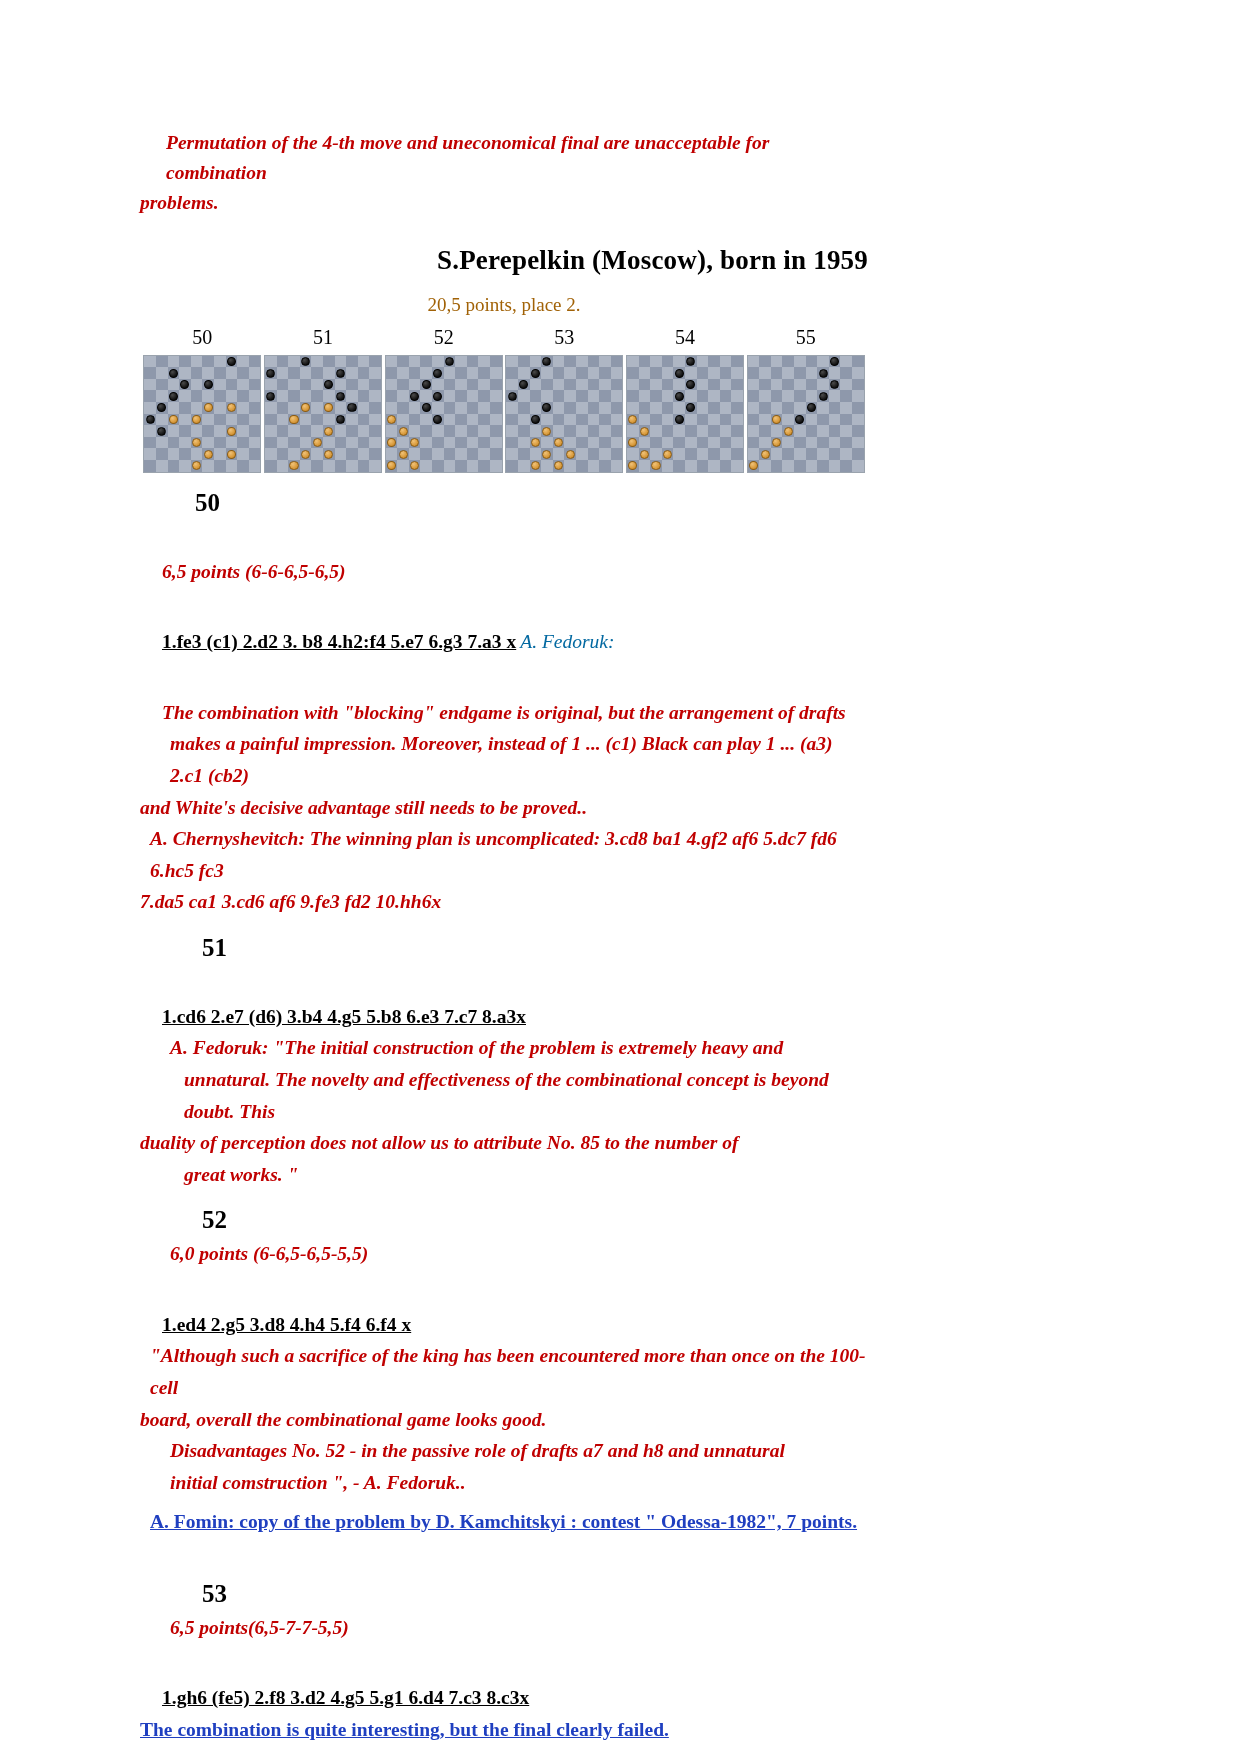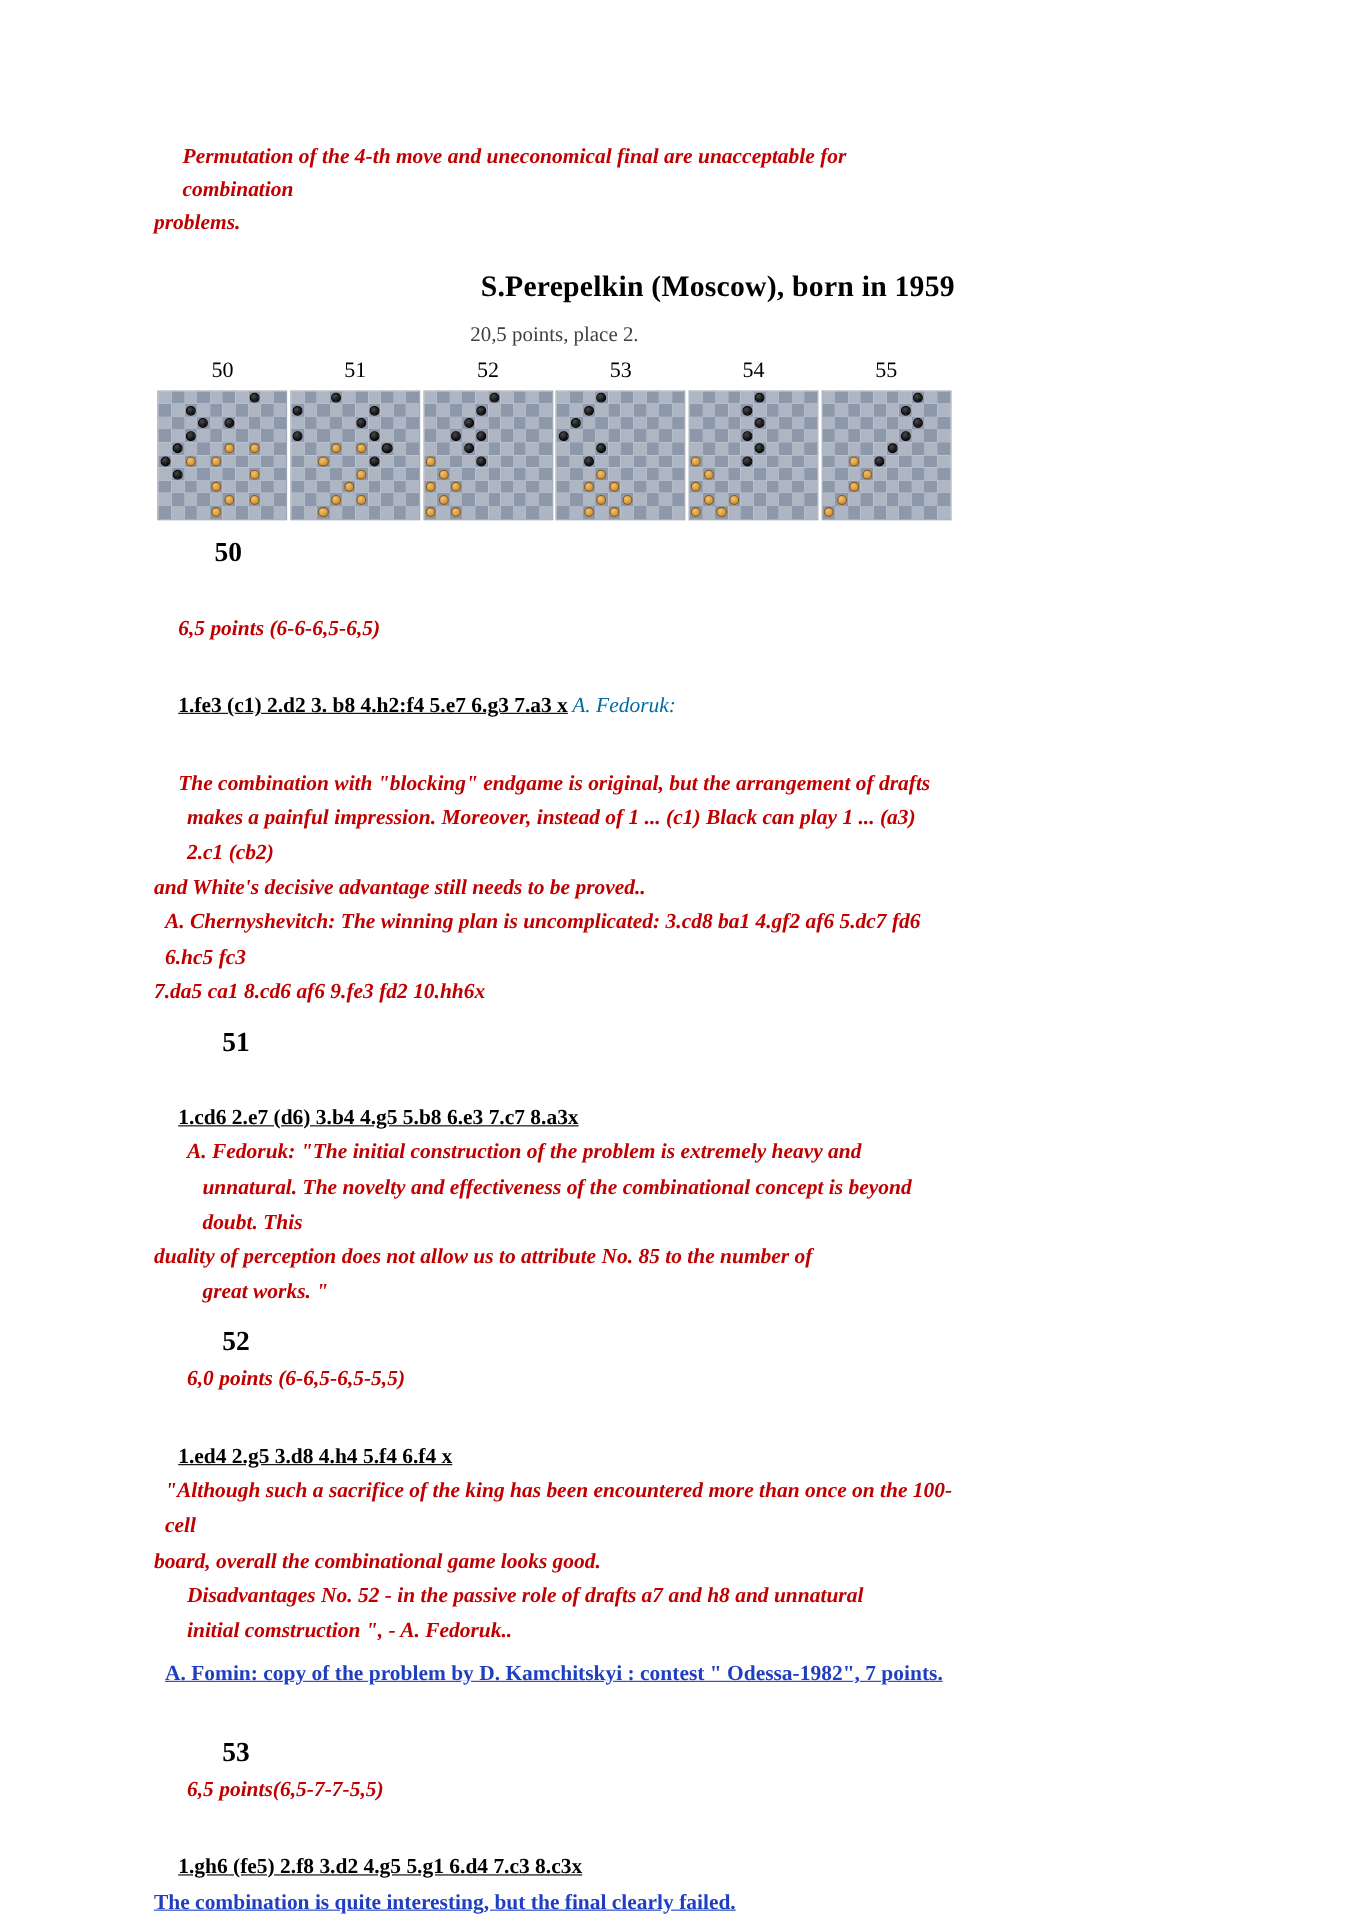--- a/index.html
+++ b/index.html
@@ -35,21 +35,21 @@
     text-align: right;
     font-weight: bold;
     font-size: 27px;
     color: #000;
     margin: 10px 0 18px 0;
     letter-spacing: 0.2px;
   }
   .subtitle {
     text-align: center;
     font-size: 19px;
-    color: #404040;
+    color: #a16207;
     margin: 0 0 10px 0;
   }
 
   .boards-row {
     display: flex;
     justify-content: space-between;
     align-items: flex-start;
     padding: 0 2px 0 2px;
     margin-top: 6px;
   }
@@ -960,21 +960,21 @@
   <div class="num-heading">50</div>
   <div class="red line i1">6,5 points (6-6-6,5-6,5)</div>
   <div class="line i1 moves-inline">
     <span class="black-bold">1.fe3 (c1) 2.d2 3. b8 4.h2:f4 5.e7 6.g3 7.a3 x</span>
     <span class="redpart" style="font-size:19.5px;">A. Fedoruk:</span>
   </div>
   <div class="red line i1">The combination  with "blocking" endgame is original, but the   arrangement of drafts</div>
   <div class="red line i2">makes a painful impression.  Moreover, instead of 1 ... (c1) Black can play 1 ... (a3) 2.c1 (cb2)</div>
   <div class="red line i0">and White's decisive advantage still needs to be proved..</div>
   <div class="red line i3">A. Chernyshevitch: The winning plan is uncomplicated: 3.cd8 ba1 4.gf2 af6 5.dc7 fd6 6.hc5 fc3</div>
-  <div class="red line i0">7.da5 ca1 8.cd6 af6 9.fe3 fd2 10.hh6x</div>
+  <div class="red line i0">7.da5 ca1 3.cd6 af6 9.fe3 fd2 10.hh6x</div>
 
   <div class="num-heading pad-a">51</div>
   <div class="black-bold line i1">1.cd6 2.e7 (d6) 3.b4 4.g5 5.b8 6.e3 7.c7 8.a3x</div>
   <div class="red line i2">A. Fedoruk: "The initial construction of the problem is extremely heavy and</div>
   <div class="red line i4">unnatural. The novelty and effectiveness of the  combinational concept is beyond doubt. This</div>
   <div class="red line i0">duality of perception does not allow us to attribute No. 85 to the number of</div>
   <div class="red line i4">great works. "</div>
 
   <div class="num-heading pad-a">52</div>
   <div class="red line i2">6,0 points (6-6,5-6,5-5,5)</div>

